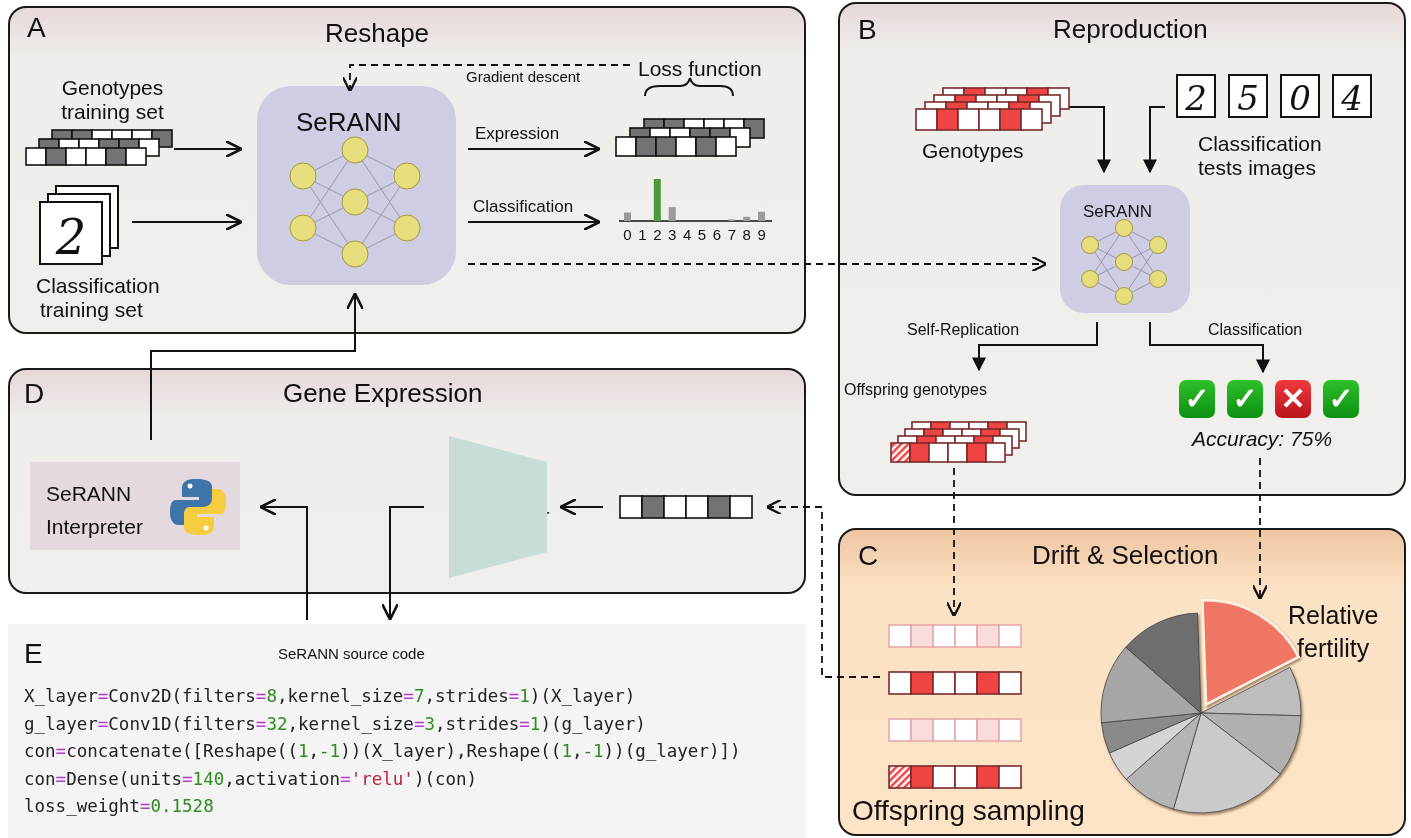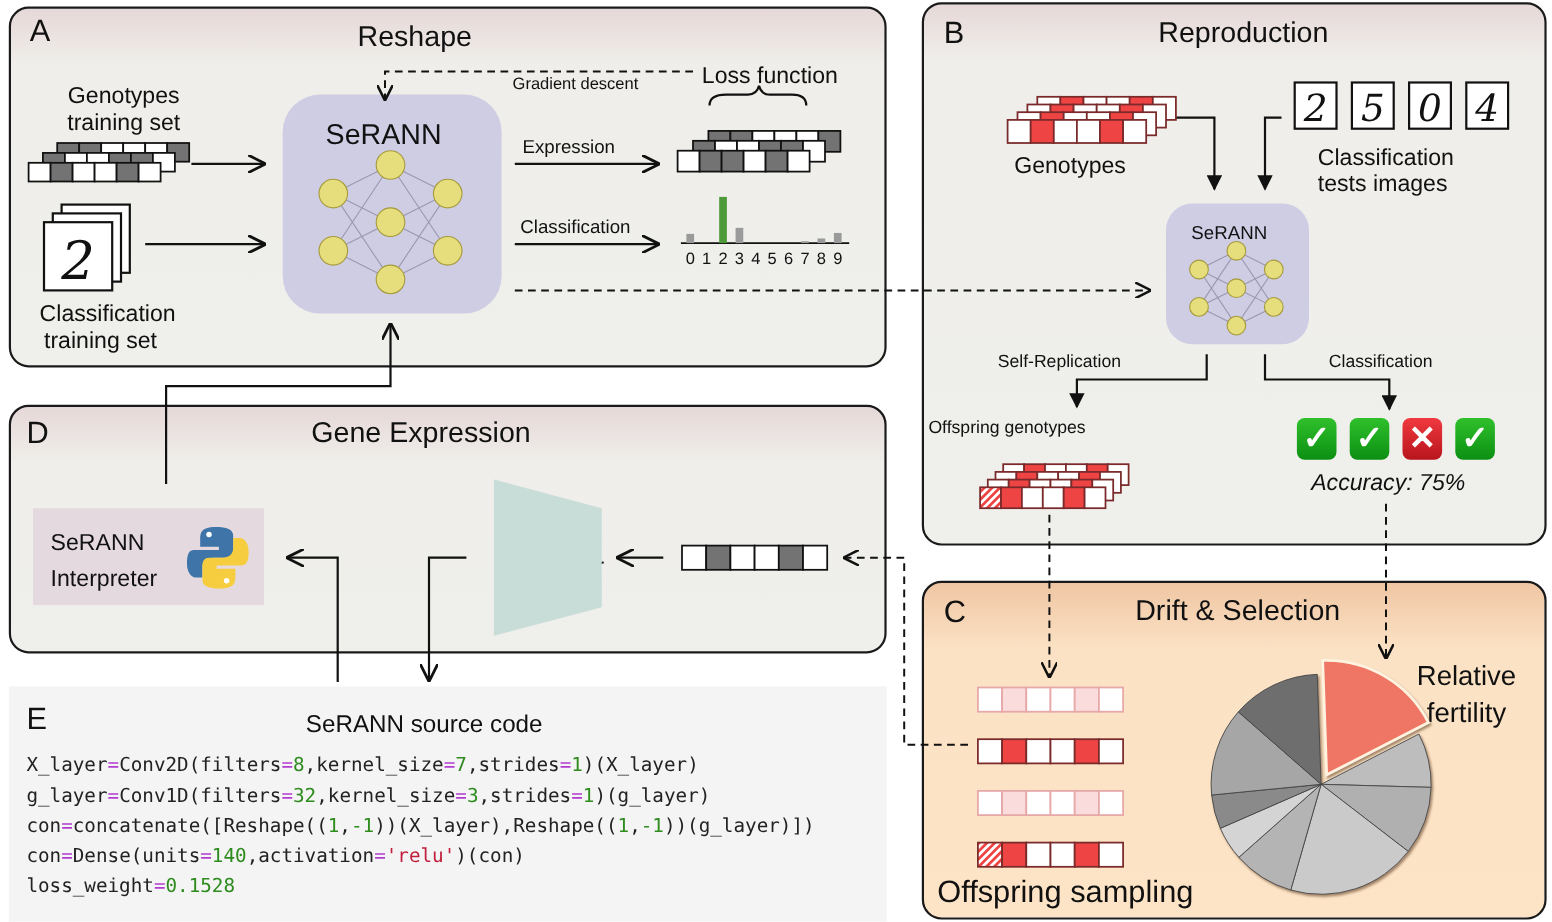--- a/index.html
+++ b/index.html
@@ -82,21 +82,21 @@
   <div>SeRANN</div>
   <div>Interpreter</div>
 </div>
 <div class="lbl" style="left:470px;top:480px;font-size:21px;text-align:center;width:74px;">
   <div>Ribo-</div>
   <div>Decoder</div>
 </div>
 
 <div class="code-panel"></div>
 <div class="letter" style="left:24px;top:640px;">E</div>
-<div class="lbl" style="left:278px;top:645px;font-size:22px;">SeRANN source code</div>
+<div class="lbl" style="left:278px;top:645px;font-size:15px;">SeRANN source code</div>
 <div class="code" id="code"><div><span>X_layer</span><span class="tok-op">=</span><span>Conv2D(filters</span><span class="tok-op">=</span><span class="tok-num">8</span><span>,kernel_size</span><span class="tok-op">=</span><span class="tok-num">7</span><span>,strides</span><span class="tok-op">=</span><span class="tok-num">1</span><span>)(X_layer)</span></div><div><span>g_layer</span><span class="tok-op">=</span><span>Conv1D(filters</span><span class="tok-op">=</span><span class="tok-num">32</span><span>,kernel_size</span><span class="tok-op">=</span><span class="tok-num">3</span><span>,strides</span><span class="tok-op">=</span><span class="tok-num">1</span><span>)(g_layer)</span></div><div><span>con</span><span class="tok-op">=</span><span>concatenate([Reshape((</span><span class="tok-num">1</span><span>,</span><span class="tok-num">-1</span><span>))(X_layer),Reshape((</span><span class="tok-num">1</span><span>,</span><span class="tok-num">-1</span><span>))(g_layer)])</span></div><div><span>con</span><span class="tok-op">=</span><span>Dense(units</span><span class="tok-op">=</span><span class="tok-num">140</span><span>,activation</span><span class="tok-op">=</span><span class="tok-str">'relu'</span><span>)(con)</span></div><div><span>loss_weight</span><span class="tok-op">=</span><span class="tok-num">0.1528</span></div></div>
 
 <svg class="overlay" id="gfx" width="1411" height="838">
   <defs>
     <marker id="arr" viewBox="0 0 10 10" refX="9" refY="5" markerWidth="8" markerHeight="8" orient="auto-start-reverse">
       <path d="M0,0 L10,5 L0,10" fill="none" stroke="#111" stroke-width="1.6"></path>
     </marker>
     <marker id="arrf" viewBox="0 0 10 10" refX="9" refY="5" markerWidth="7" markerHeight="7" orient="auto-start-reverse">
       <path d="M0,0 L10,5 L0,10 z" fill="#111"></path>
     </marker>

